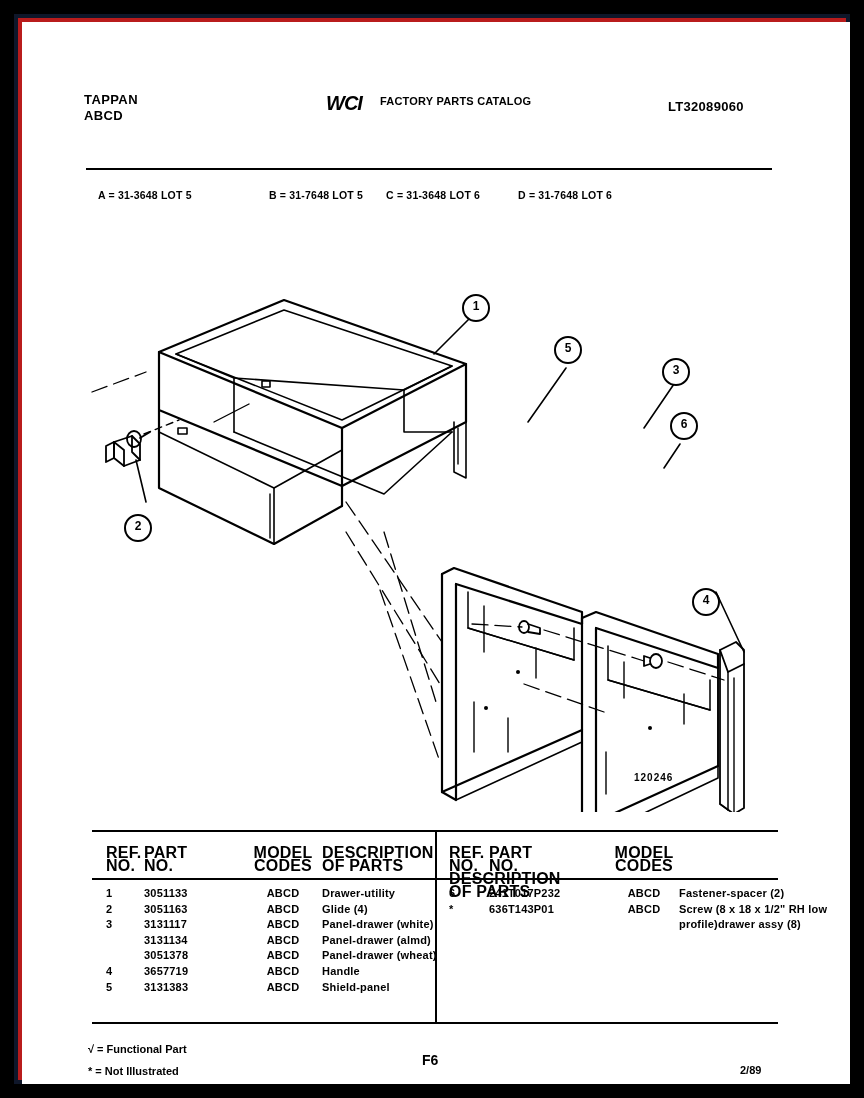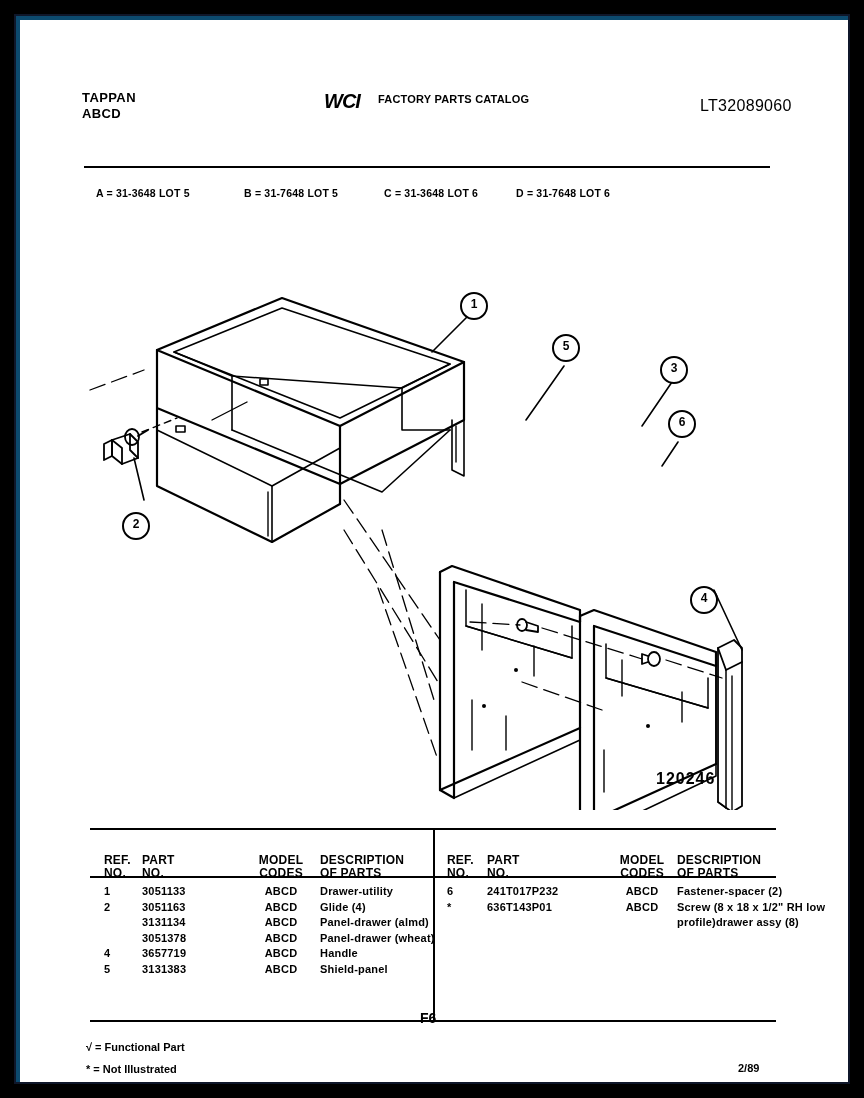--- a/index.html
+++ b/index.html
@@ -1,57 +1,57 @@
 <!DOCTYPE html>
 <html><head>
 <meta charset="utf-8">
 <style>
   html,body{margin:0;padding:0;background:#000;}
   body{width:864px;height:1098px;font-family:"Liberation Sans",sans-serif;}
   .page{position:absolute;left:14px;top:14px;width:836px;height:1070px;background:#fff;overflow:hidden;}
-  .inner{position:absolute;left:0;top:0;width:836px;height:1070px;border:2px solid #0f172a;box-sizing:border-box;background:#0c4a6e;}
+  .inner{position:absolute;left:0;top:0;width:836px;height:1070px;border:4px solid #0f172a;box-sizing:border-box;background:#b91c1c;}
   .sheet{position:absolute;left:4px;top:4px;width:828px;height:1062px;background:#fff;}
 
   .brand{position:absolute;left:62px;top:70px;font-size:13px;font-weight:bold;letter-spacing:.4px;line-height:16px;}
   .wci{position:absolute;left:304px;top:70px;font-size:20px;font-weight:bold;font-style:italic;letter-spacing:-1px;}
   .catalog{position:absolute;left:358px;top:73px;font-size:11px;font-weight:bold;letter-spacing:.2px;}
-  .docno{position:absolute;left:680px;top:77px;font-size:16px;font-weight:normal;letter-spacing:.3px;}
+  .docno{position:absolute;left:646px;top:77px;font-size:13px;font-weight:bold;letter-spacing:.3px;}
 
   .rule{position:absolute;left:64px;top:146px;width:686px;height:0;border-top:2px solid #000;}
 
   .lots{position:absolute;left:76px;top:167px;width:700px;font-size:10.5px;font-weight:bold;letter-spacing:.2px;}
   .lots span{display:inline-block;}
   .lot1{width:148px;}
-  .lot2{width:140px;}
+  .lot2{width:140px;text-align:center;}
   .lot3{width:132px;}
 
   .figure{position:absolute;left:62px;top:210px;width:700px;height:580px;}
-  .figno{position:absolute;left:636px;top:750px;font-size:16px;font-weight:bold;letter-spacing:1px;}
+  .figno{position:absolute;left:612px;top:750px;font-size:10px;font-weight:bold;letter-spacing:1px;}
 
   .tableWrap{position:absolute;left:70px;top:808px;width:686px;height:200px;}
   .tborder-top{position:absolute;left:0;top:0;width:686px;border-top:2px solid #000;}
   .tborder-mid{position:absolute;left:0;top:48px;width:686px;border-top:2px solid #000;}
   .tborder-bot{position:absolute;left:0;top:192px;width:686px;border-top:2px solid #000;}
   .vdiv{position:absolute;left:343px;top:0;height:192px;border-left:2px solid #000;}
 
-  .thead{position:absolute;top:26px;font-size:12px;font-weight:bold;line-height:13px;letter-spacing:.2px;}
+  .thead{position:absolute;top:16px;font-size:16px;font-weight:bold;line-height:13px;letter-spacing:.2px;}
   .rows{position:absolute;top:56px;font-size:11px;font-weight:bold;line-height:15.6px;letter-spacing:.2px;}
   .row{display:block;height:15.6px;white-space:nowrap;}
   .row.tall{height:auto;}
   .c-ref{display:inline-block;width:38px;}
   .c-part{display:inline-block;width:100px;}
   .c-code{display:inline-block;width:78px;text-align:center;}
   .c-desc{display:inline-block;vertical-align:top;width:auto;}
   .c-desc.multi{width:150px;white-space:normal;line-height:15.6px;}
   .rightcol .c-part{width:120px;}
   .rightcol .c-ref{width:40px;}
   .rightcol .c-code{width:70px;}
 
   .notes{position:absolute;left:66px;top:1016px;font-size:11px;font-weight:bold;line-height:22px;}
-  .pageno{position:absolute;left:400px;top:990px;font-size:14px;font-weight:bold;}
+  .pageno{position:absolute;left:400px;top:1030px;font-size:14px;font-weight:bold;}
   .date{position:absolute;left:718px;top:1042px;font-size:11px;font-weight:bold;}
 
   .callout{position:absolute;width:24px;height:24px;border:2px solid #000;border-radius:50%;background:#fff;
            font-size:12px;font-weight:bold;text-align:center;line-height:21px;}
   svg{display:block;}
 </style>
 </head>
 <body>
 
 <div class="page">
@@ -209,20 +209,21 @@
         <span class="c-ref"><span>REF.</span><br><span>NO.</span></span><span class="c-part"><span>PART</span><br><span>NO.</span></span><span class="c-code"><span>MODEL</span><br><span>CODES</span></span><span class="c-desc"><span>DESCRIPTION</span><br><span>OF PARTS</span></span>
       </div>
 
       <div class="thead rightcol" style="left:357px;">
         <span class="c-ref"><span>REF.</span><br><span>NO.</span></span><span class="c-part"><span>PART</span><br><span>NO.</span></span><span class="c-code"><span>MODEL</span><br><span>CODES</span></span><span class="c-desc"><span>DESCRIPTION</span><br><span>OF PARTS</span></span>
       </div>
 
       <div class="rows" id="leftRows" style="left:14px;">
             <div class="row"><span class="c-ref">1</span><span class="c-part">3051133</span><span class="c-code">ABCD</span><span class="c-desc">Drawer-utility</span></div>
             <div class="row"><span class="c-ref">2</span><span class="c-part">3051163</span><span class="c-code">ABCD</span><span class="c-desc">Glide (4)</span></div>
+            <div class="row"><span class="c-ref">3</span><span class="c-part">3131117</span><span class="c-code">ABCD</span><span class="c-desc">Panel-drawer (white)</span></div>
             <div class="row"><span class="c-ref"></span><span class="c-part">3131134</span><span class="c-code">ABCD</span><span class="c-desc">Panel-drawer (almd)</span></div>
             <div class="row"><span class="c-ref"></span><span class="c-part">3051378</span><span class="c-code">ABCD</span><span class="c-desc">Panel-drawer (wheat)</span></div>
             <div class="row"><span class="c-ref">4</span><span class="c-part">3657719</span><span class="c-code">ABCD</span><span class="c-desc">Handle</span></div>
             <div class="row"><span class="c-ref">5</span><span class="c-part">3131383</span><span class="c-code">ABCD</span><span class="c-desc">Shield-panel</span></div>
           </div>
       <div class="rows rightcol" id="rightRows" style="left:357px;">
             <div class="row"><span class="c-ref">6</span><span class="c-part">241T017P232</span><span class="c-code">ABCD</span><span class="c-desc">Fastener-spacer (2)</span></div>
             <div class="row tall"><span class="c-ref">*</span><span class="c-part">636T143P01</span><span class="c-code">ABCD</span><span class="c-desc multi">Screw (8 x 18 x 1/2" RH low profile)drawer assy (8)</span></div>
           </div>
     </div>

